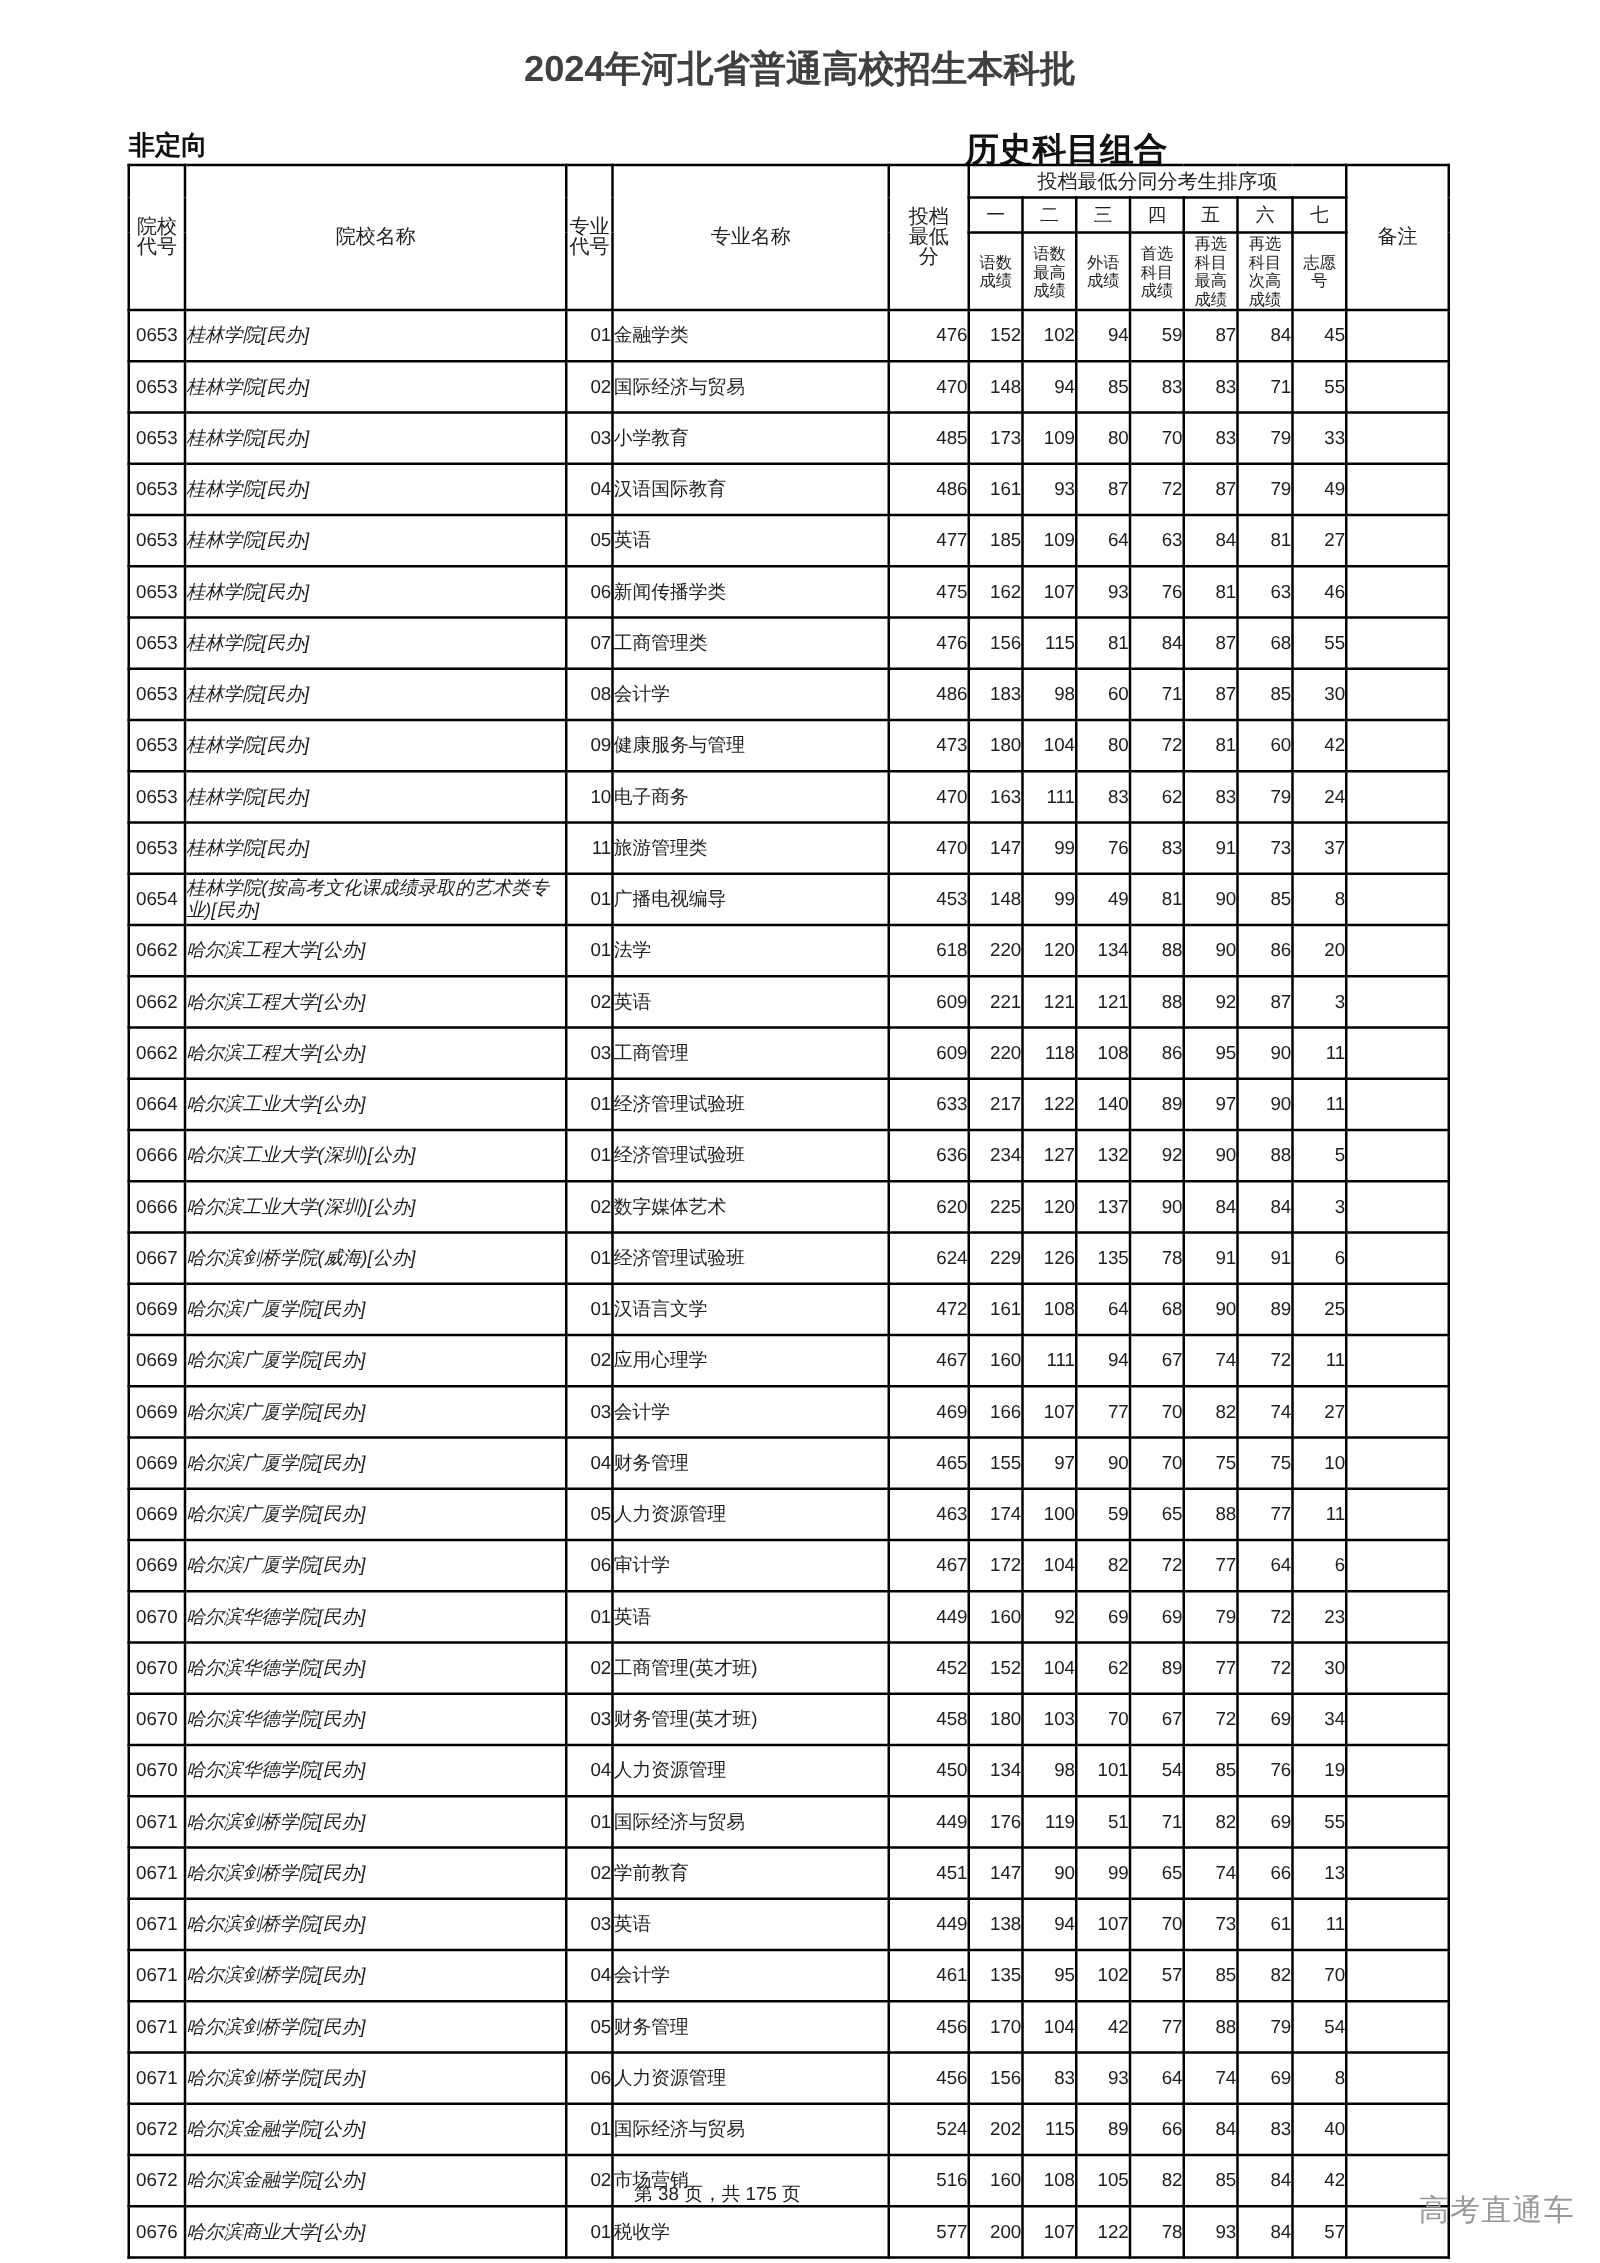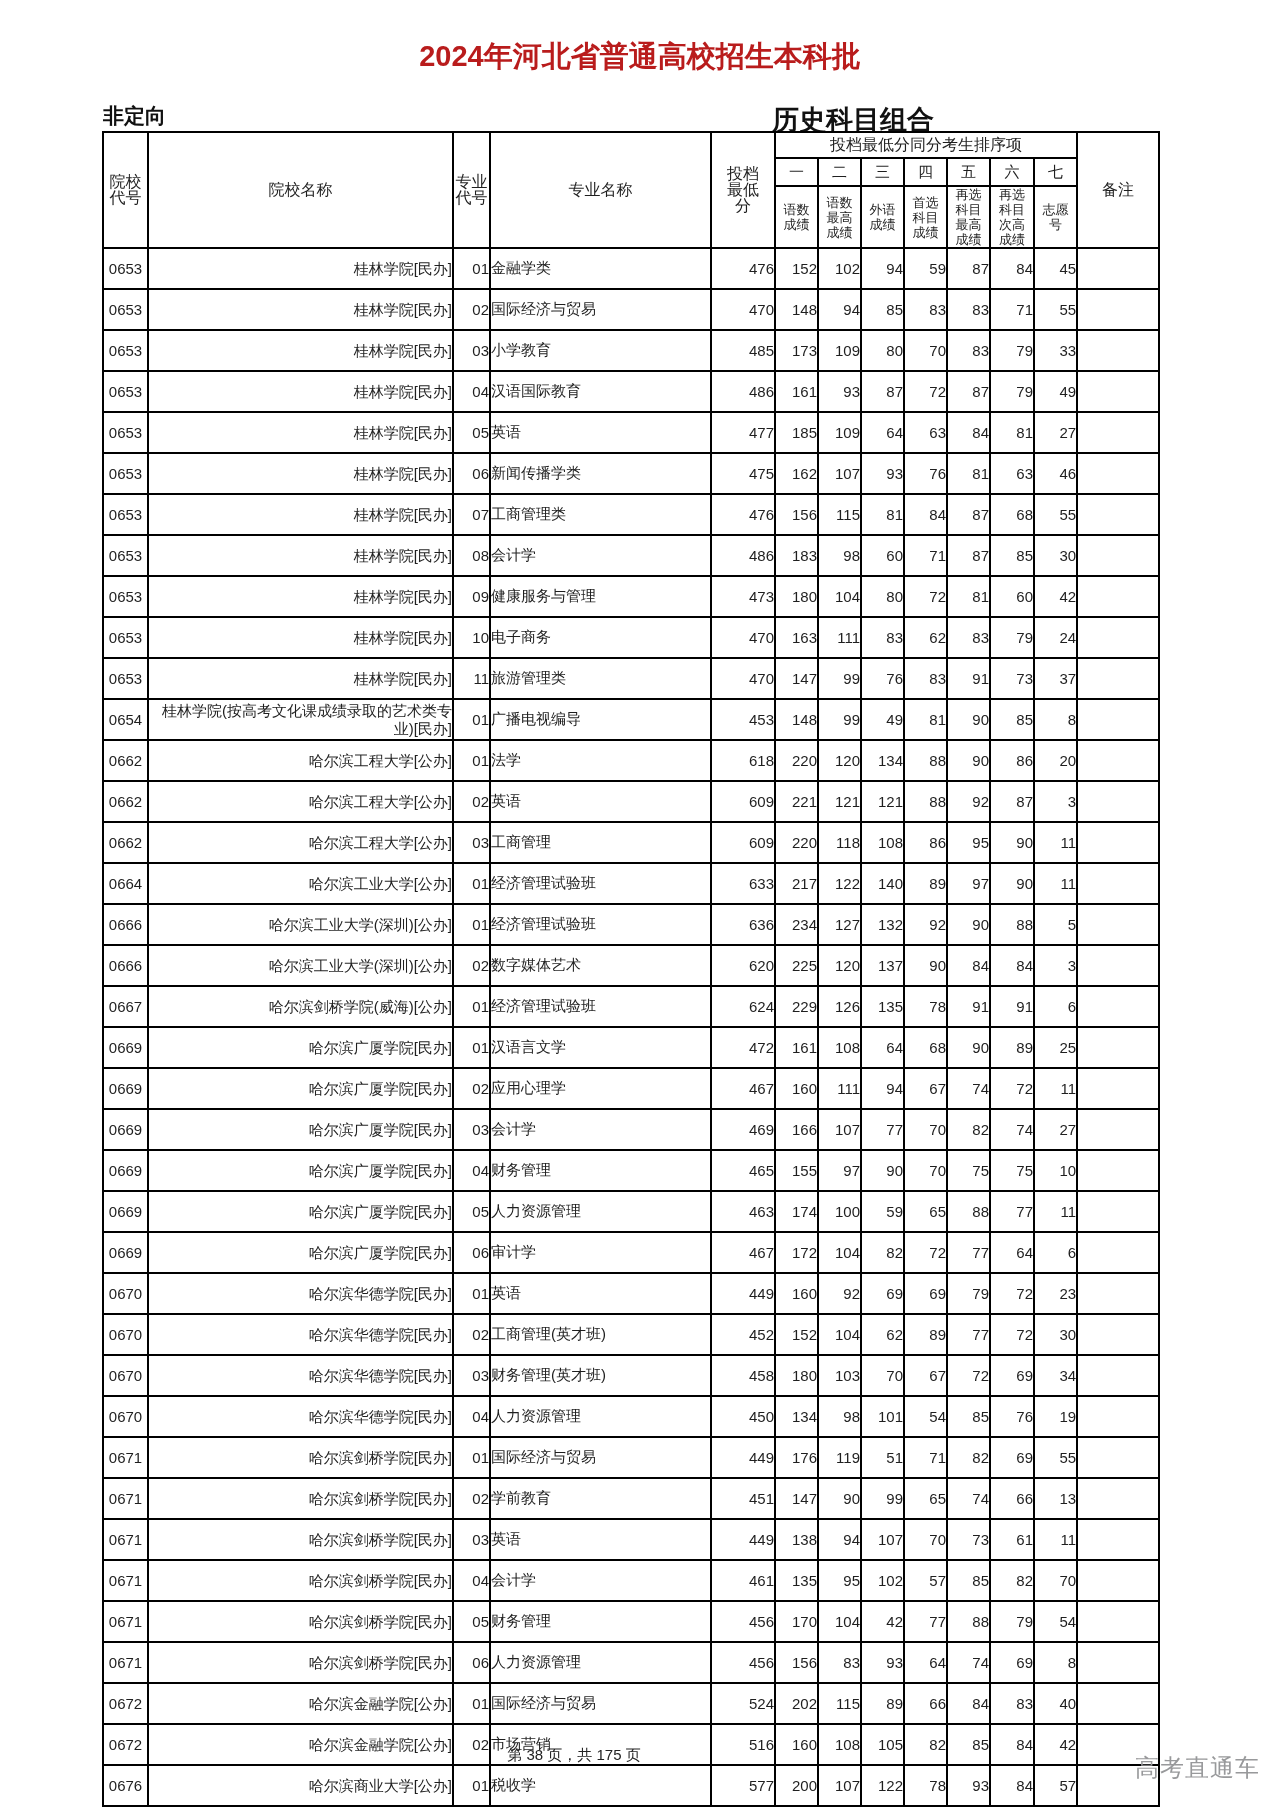--- a/index.html
+++ b/index.html
@@ -2,40 +2,40 @@
 <html><head>
 <meta charset="utf-8">
 <style>
   html,body{margin:0;padding:0;}
   body{
     width:1280px;height:1810px;background:#ffffff;position:relative;
     font-family:"Liberation Sans",sans-serif;color:#1a1a1a;
     -webkit-font-smoothing:antialiased;
   }
   .title-block{padding-top:38px;text-align:center;}
-  .title-line{font-size:29px;line-height:36px;font-weight:bold;color:#b91c1c;}
+  .title-line{font-size:29px;line-height:36px;font-weight:bold;color:#404040;}
   .subhead-left{position:absolute;top:102px;left:103px;font-size:21px;font-weight:bold;color:#111;}
   .subhead-right{position:absolute;top:102px;left:772px;font-size:27px;font-weight:bold;color:#111;}
 
   table.main{
     position:absolute;left:102px;top:131px;width:1056px;
     border-collapse:collapse;table-layout:fixed;
   }
   table.main th, table.main td{
     border:2px solid #000;padding:0;overflow:hidden;
     font-weight:normal;color:#1f1f1f;background:#fff;
   }
   tr.h-group th{height:24px;font-size:16px;}
   tr.h-num th{height:26px;font-size:15px;text-align:center;}
   tr.h-label th{height:56px;font-size:13px;line-height:15px;text-align:center;white-space:pre-line;vertical-align:middle;}
   th.h-main{font-size:14px;line-height:16px;text-align:center;white-space:pre-line;vertical-align:middle;}
 
   tbody td{height:39px;font-size:15px;vertical-align:middle;}
   td.c-code{text-align:center;}
-  td.c-school{text-align:right;padding:1px 2px 1px 4px;line-height:18px;}
+  td.c-school{text-align:left;padding:1px 2px 1px 4px;line-height:18px;font-style:italic;}
   td.c-mcode{text-align:right;}
   td.c-major{text-align:left;padding-left:5px;}
   td.c-num{text-align:right;padding-right:3px;}
   td.c-remark{}
 
   .footer-page{position:absolute;top:1746px;left:0;width:1092px;text-align:center;font-size:15px;color:#222;padding-left:28px;}
   .watermark{position:absolute;top:1752px;right:20px;font-size:24px;color:#98999b;letter-spacing:1px;}
 </style>
 </head>
 <body>

